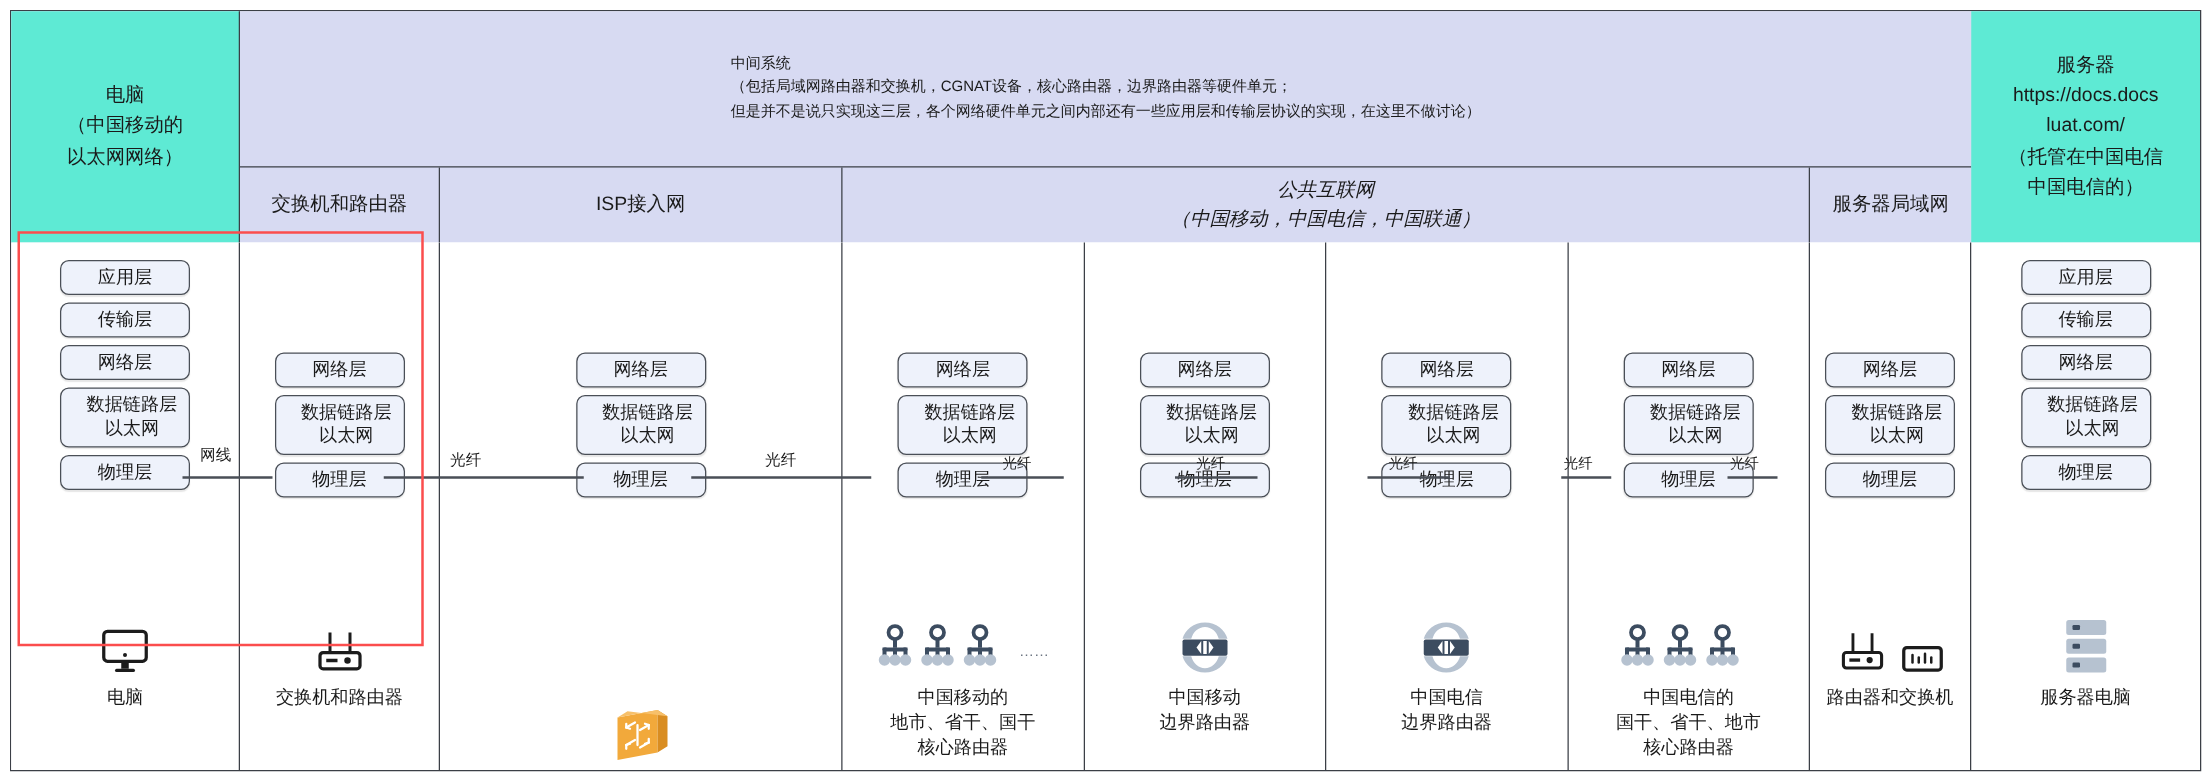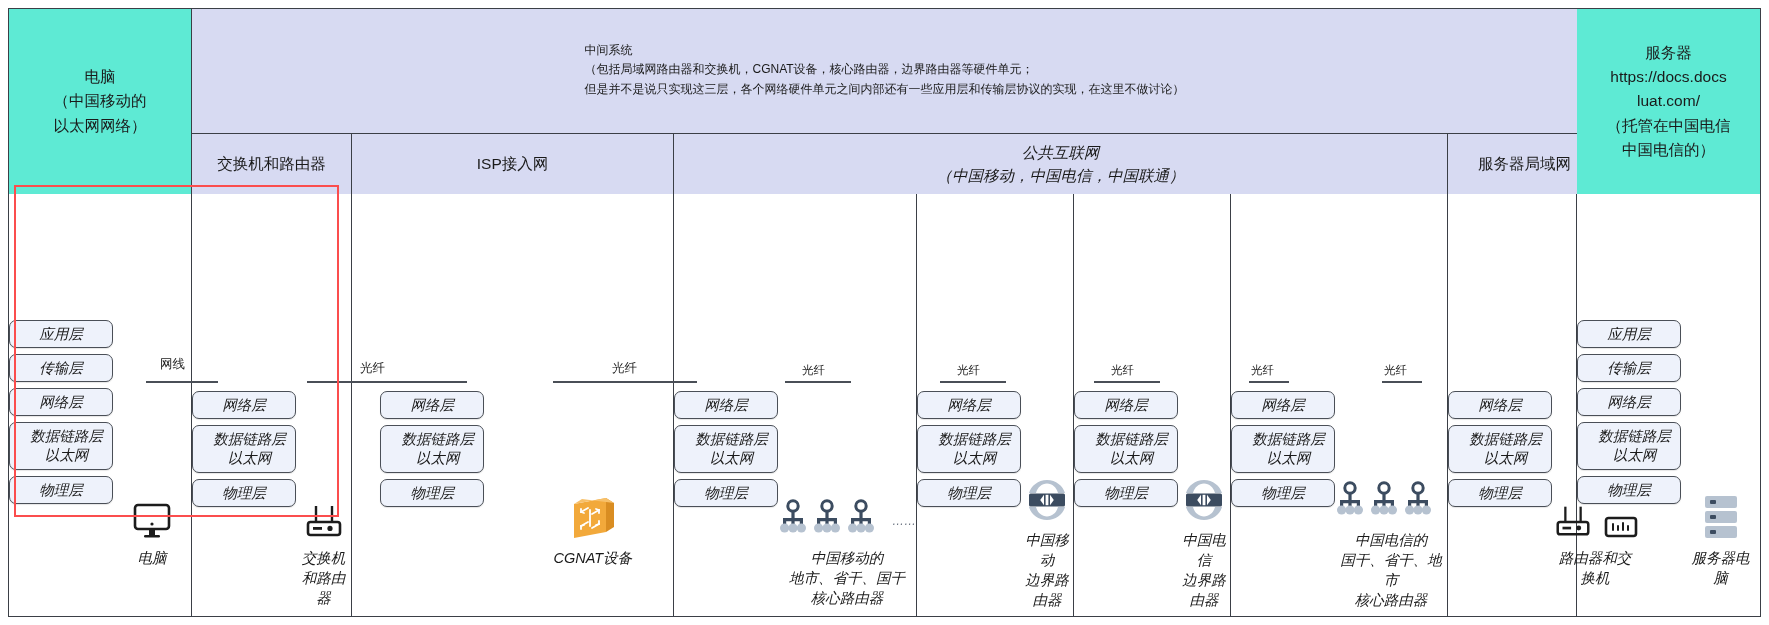--- a/index.html
+++ b/index.html
@@ -56,28 +56,28 @@
     display:flex;align-items:center;justify-content:center;
     text-align:center;font-size:15.5px;line-height:1.5;
     padding:4px 6px;
   }
   .subcell:last-child{border-right:none;}
 
   
   .w-lan{width:160px;flex:0 0 160px;}
   .w-isp{width:322px;flex:0 0 322px;}
   .w-pub{flex:1 1 auto;font-style:italic;}
-  .w-srvlan{width:129px;flex:0 0 129px;justify-content:flex-end;}
+  .w-srvlan{width:129px;flex:0 0 129px;}
 
   
   .bcol{
     box-sizing:border-box;
     border-right:1.5px solid #3b3f46;
     position:relative;
-    display:flex;flex-direction:row;align-items:center;font-style:italic;
+    display:flex;flex-direction:column;align-items:flex-start;
   }
   .bcol:last-child{border-right:none;}
 
   .c-pc{width:183px;flex:0 0 183px;}
   .c-lan{width:160px;flex:0 0 160px;}
   .c-isp{width:322px;flex:0 0 322px;}
   .c-node{flex:1 1 0;}
   .c-srvlan{width:129px;flex:0 0 129px;}
   .c-srv{width:183px;flex:0 0 183px;}
 
@@ -285,21 +285,20 @@
                     <path d="M13 30 l0 3"></path>
                     <path d="M13 30 l3 -1"></path>
                   <path d="M31 28 L24 32"></path>
                     <path d="M31 28 l0 -3"></path>
                     <path d="M31 28 l-3 1"></path>
                   <path d="M22 14 L22 30"></path>
                 </g>
               </svg>
             </span>
           </div>
-          <div class="caption">CGNAT设备</div>
         </div>
       </div>
 
       <div class="bcol c-node">
         <div class="stack">
           <div class="spacer sp-2"></div>
           <div class="layer">网络层</div>
           <div class="layer two">
             <span class="l2">数据链路层</span>
             <span class="l2">以太网</span>

